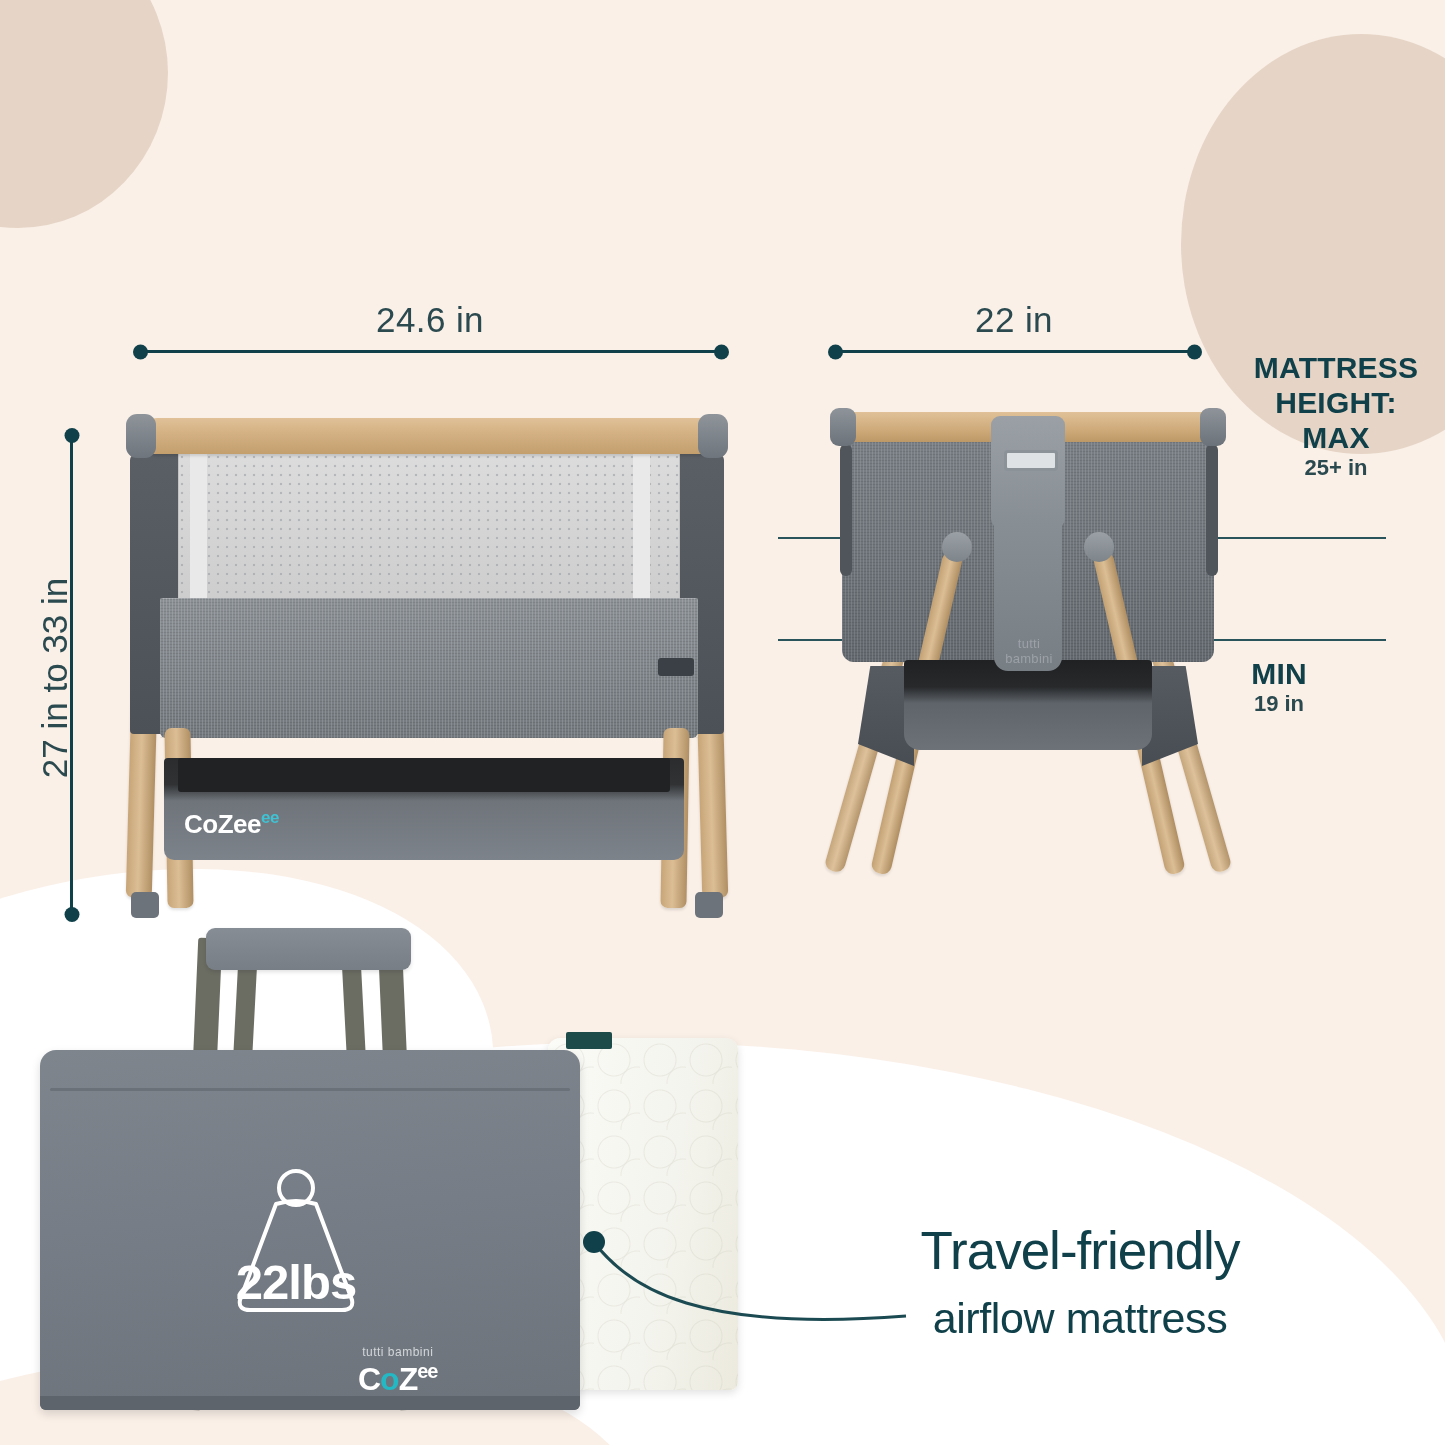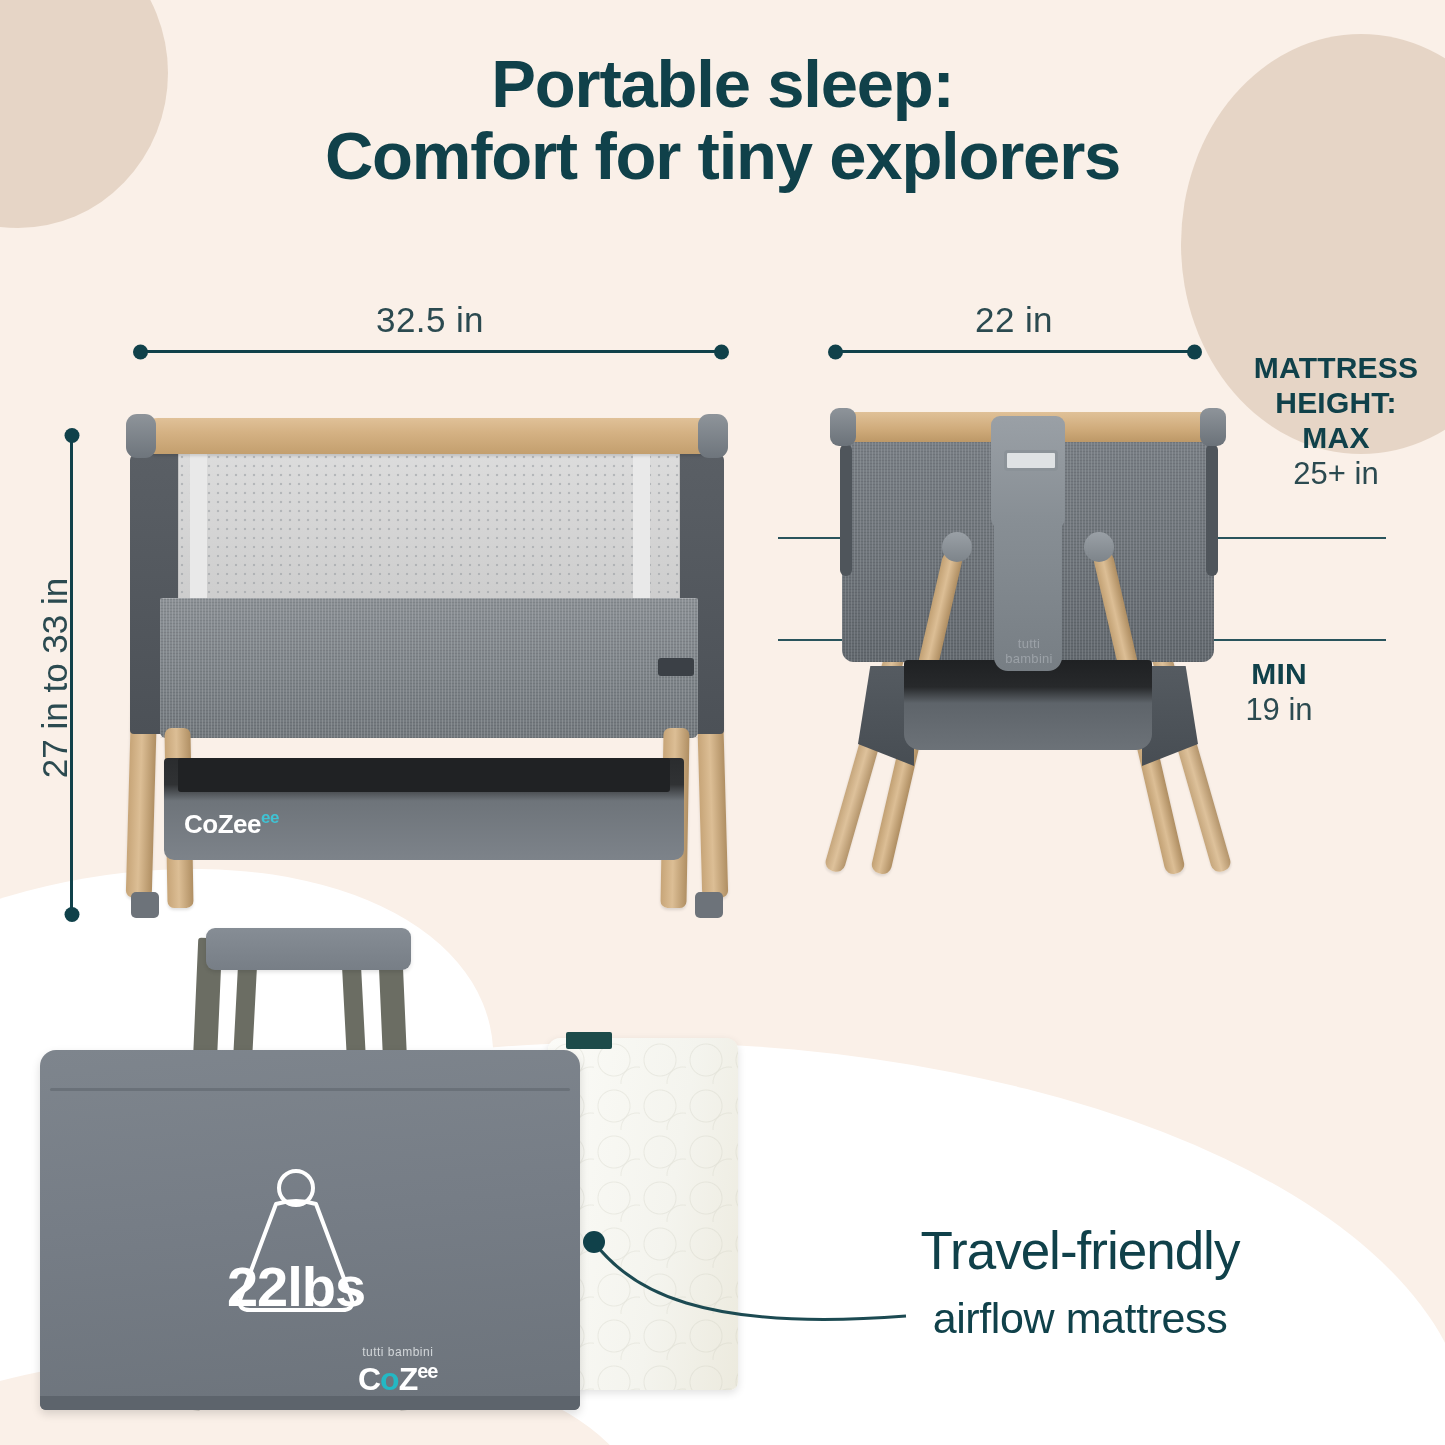--- a/index.html
+++ b/index.html
@@ -58,21 +58,21 @@
   .dim-v::after{bottom:-4px;}
   .dim-label-v{
     position:absolute;color:#2b4a50;font-size:35px;font-weight:400;
     transform:rotate(-90deg);transform-origin:center center;white-space:nowrap;
   }
 
   
   .ref-line{position:absolute;height:2px;background:#29545c;}
   .callout{position:absolute;text-align:center;color:#10414a;width:200px;}
   .callout .bold{font-weight:700;font-size:30px;line-height:1.17;letter-spacing:.2px;}
-  .callout .reg{font-weight:400;font-size:31px;line-height:1.2;color:#2b4a50;}
+  .callout .reg{font-weight:700;font-size:22px;line-height:1.2;color:#2b4a50;}
 
   
   .front{position:absolute;left:112px;top:408px;width:630px;height:520px;}
   .f-rail{
     position:absolute;left:28px;top:10px;width:578px;height:36px;
     border-radius:18px;
     background:linear-gradient(180deg,#e0c198 0%,#d4b183 42%,#c39f6e 100%);
     box-shadow:0 2px 3px rgba(0,0,0,.13);
   }
   .f-rail-cap{
@@ -232,21 +232,21 @@
   }
   .bag-zip{
     position:absolute;left:10px;right:10px;top:38px;height:3px;background:#6a7179;border-radius:2px;
   }
   .weight-badge{
     position:absolute;left:176px;top:118px;width:160px;height:152px;
   }
   .weight-badge svg{display:block;width:100%;height:100%;}
   .weight-text{
     position:absolute;left:0;right:0;top:86px;text-align:center;
-    color:#ffffff;font-size:56px;font-weight:700;letter-spacing:-1px;
+    color:#ffffff;font-size:49px;font-weight:700;letter-spacing:-1px;
   }
   .bag-logo{
     position:absolute;left:358px;top:1346px;text-align:center;line-height:1;
   }
   .bag-logo .sup{display:block;font-size:12px;color:#d3d7da;letter-spacing:.5px;margin-bottom:3px;}
   .bag-logo .main{font-size:32px;font-weight:700;color:#ffffff;letter-spacing:-1px;}
   .bag-logo .main .dot{color:#23b8c4;}
   .bag-logo .main .ee{font-size:20px;vertical-align:super;}
 
   
@@ -286,26 +286,22 @@
 <body>
 
 <div class="stage">
 
   <div class="blob blob-tl"></div>
   <div class="blob blob-tr"></div>
   <div class="blob-white-left"></div>
   <div class="blob-white-main"></div>
   <div class="blob-cream-bl"></div>
 
-  <div class="headline">
-    <span>Portable sleep:</span>
-    <span class="l2">Comfort for tiny explorers</span>
-  </div>
-
-  <div class="dim-label" style="left:135px;top:300px;width:590px;">32.5 in</div>
+
+  <div class="dim-label" style="left:135px;top:300px;width:590px;">24.6 in</div>
   <div class="dim-h" style="left:137px;top:350px;width:588px;"></div>
 
   <div class="dim-label" style="left:830px;top:300px;width:368px;">22 in</div>
   <div class="dim-h" style="left:832px;top:350px;width:366px;"></div>
 
   <div class="dim-v" style="left:70px;top:432px;height:486px;"></div>
   <div class="dim-label-v" style="left:-110px;top:658px;width:330px;text-align:center;">27 in to 33 in</div>
 
   <div class="callout" style="left:1236px;top:350px;">
     <div class="bold">MATTRESS</div>

